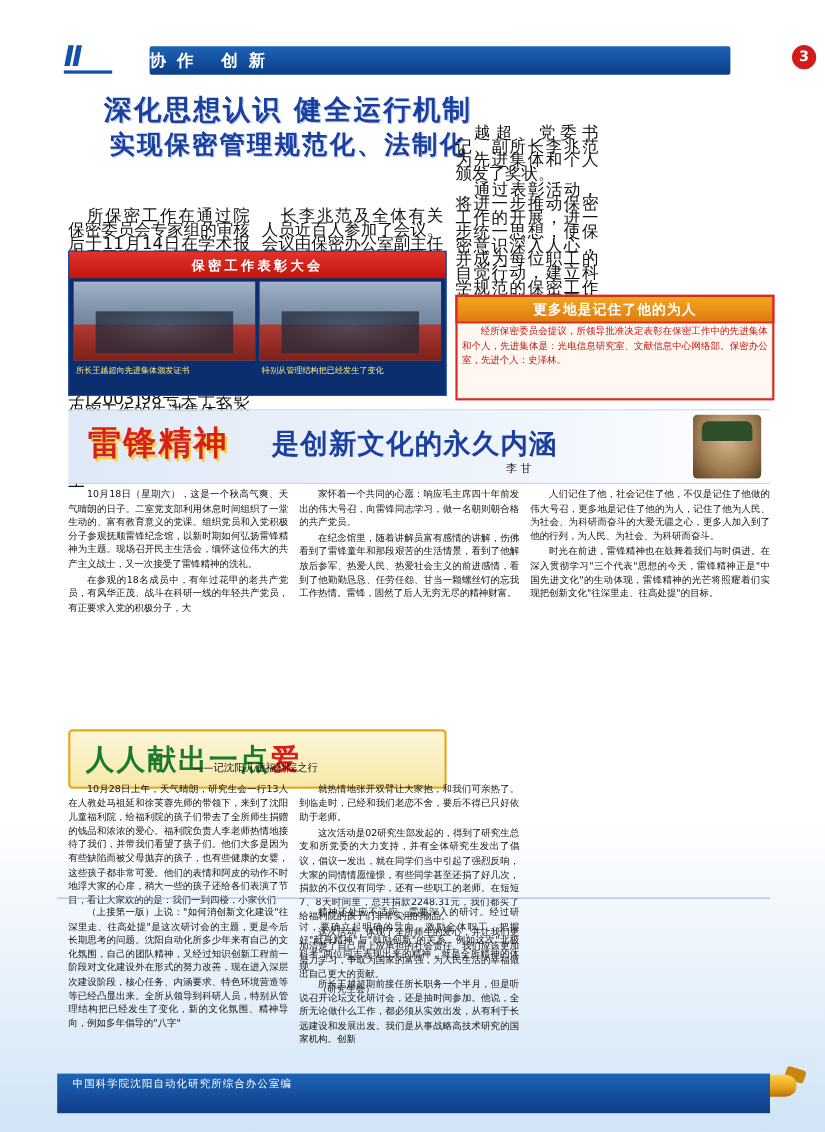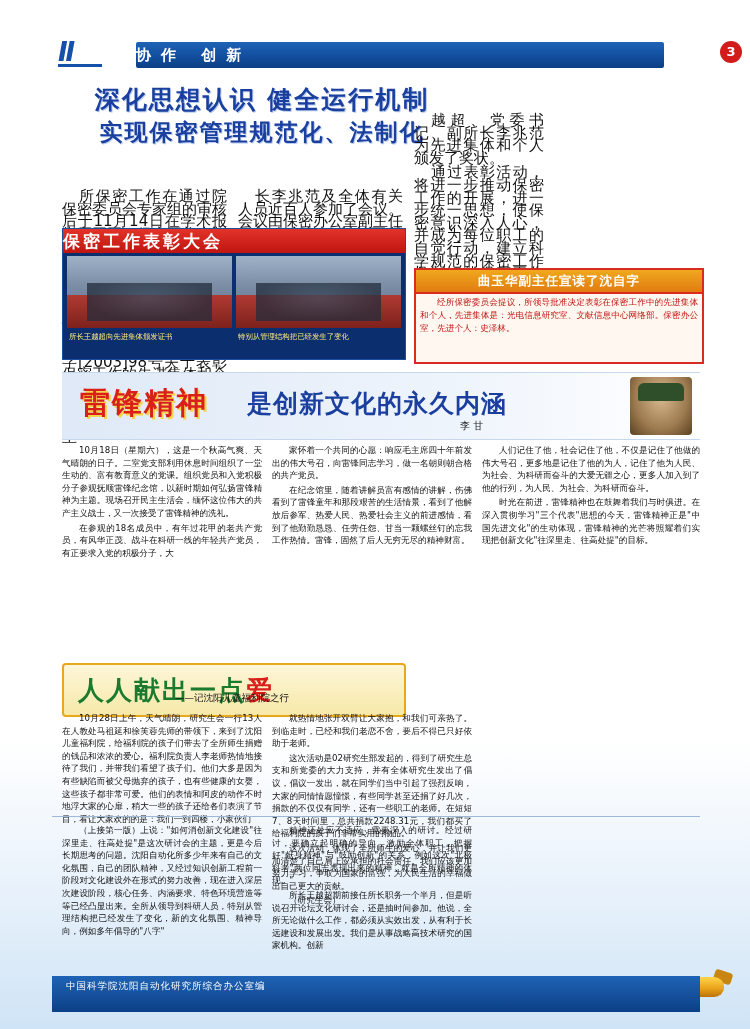--- a/index.html
+++ b/index.html
@@ -69,22 +69,22 @@
   
   .photoblk{
     position:absolute;left:62px;top:228px;width:342px;height:130px;
     background:#0b2f6e;border:1px solid #1b4fa0;
   }
   .photoblk .banner{
     position:absolute;left:0;top:0;width:100%;height:24px;
     background:linear-gradient(180deg,#e2332a 0%,#c01510 100%);
   }
   .photoblk .banner span{
-    display:block;color:#fff;font-size:17px;font-weight:bold;
-    text-align:left;line-height:24px;letter-spacing:3px;
+    display:block;color:#fff;font-size:12px;font-weight:bold;
+    text-align:center;line-height:24px;letter-spacing:3px;
   }
   .photoblk .pics{
     position:absolute;left:4px;top:27px;width:334px;height:72px;
     display:flex;gap:4px;
   }
   .photoblk .pic{
     flex:1;background:linear-gradient(180deg,#9fb2c8 0%,#7b8ea6 40%,#5d6f86 100%);
     position:relative;overflow:hidden;
   }
   .photoblk .pic:before{
@@ -265,21 +265,21 @@
       <div class="pic"></div>
     </div>
     <div class="caps">
       <div class="cap">所长王越超向先进集体颁发证书</div>
       <div class="cap">特别从管理结构把已经发生了变化</div>
     </div>
   </div>
 
   <div class="redbox">
     <div class="bt">
-      <span>曲玉华副主任宣读了沈自字</span>
+      <span>更多地是记住了他的为人</span>
     </div>
     <div class="bd">
       <p>经所保密委员会提议，所领导批准决定表彰在保密工作中的先进集体和个人，先进集体是：光电信息研究室、文献信息中心网络部。保密办公室，先进个人：史泽林。</p>
     </div>
   </div>
 
   <div class="sec2">
     <div class="lf">雷锋精神</div>
     <div class="rt">是创新文化的永久内涵</div>
     <div class="author">李 甘</div>

